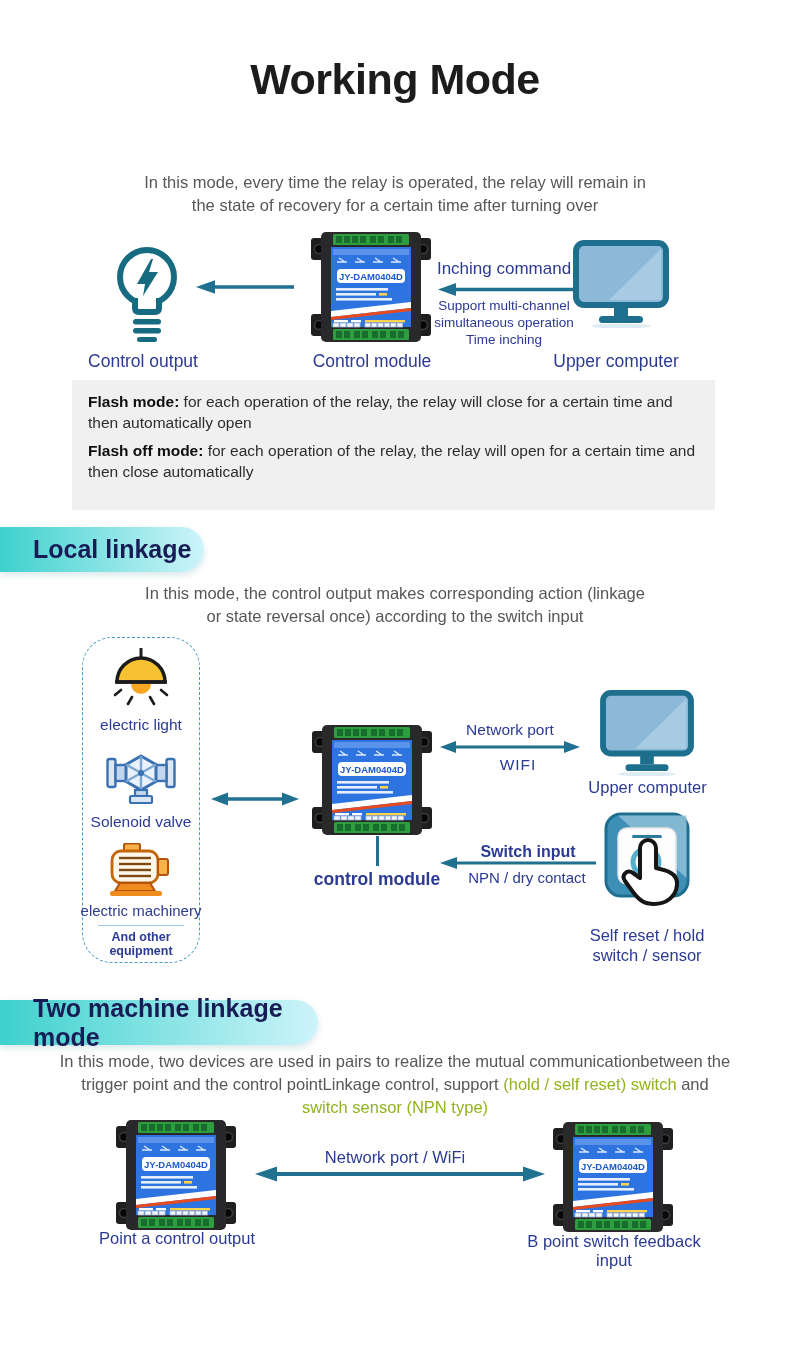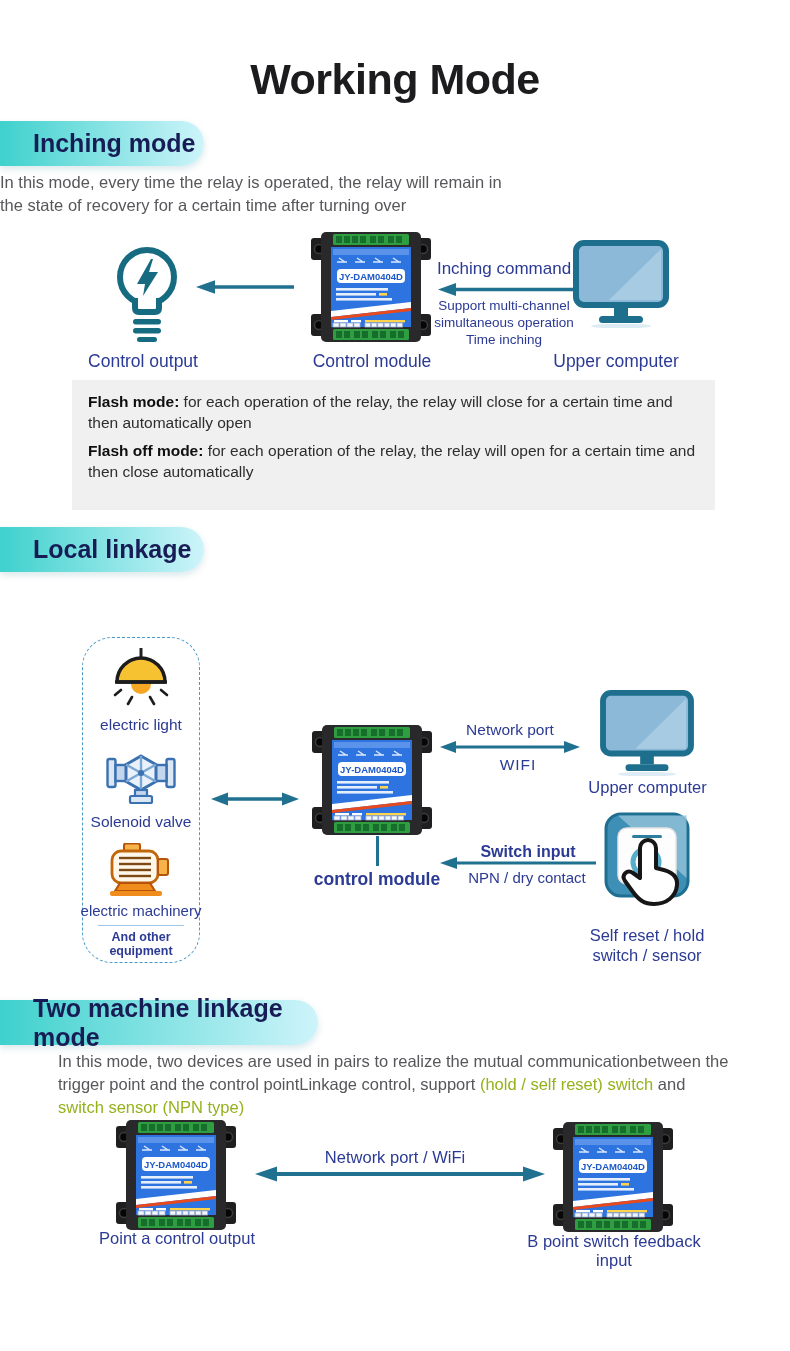--- a/index.html
+++ b/index.html
@@ -23,21 +23,21 @@
     font-size:43px;font-weight:bold;color:#1c1c1e;letter-spacing:-0.5px;
   }
   .banner{
     left:0;height:45px;display:flex;align-items:center;padding-left:33px;box-sizing:border-box;
     background:linear-gradient(90deg,var(--banner-start),var(--banner-end));
     border-radius:0 23px 23px 0;
     font-size:25px;font-weight:bold;color:var(--banner-text);
     box-shadow:0 3px 7px rgba(40,120,140,0.18);
   }
   .desc{
-    left:0;width:790px;text-align:left;color:#57575b;
+    left:0;width:790px;text-align:center;color:#57575b;
     font-size:16.5px;line-height:23px;
   }
   .lbl{color:var(--label-blue);text-align:center;}
   .lbl-lg{font-size:17.5px;}
   .lbl-md{font-size:16.5px;}
   .lbl-sm{font-size:13.5px;line-height:17px;}
   .bold{font-weight:bold;}
   .note-box{
     left:72px;top:380px;width:643px;height:130px;background:var(--note-bg);
     box-sizing:border-box;padding:11px 16px 0 16px;
@@ -54,23 +54,20 @@
   svg{display:block;}
   .module-ph svg{width:100%;height:100%;}
 </style>
 </head>
 <body>
 
 <div class="page">
 
   <div class="abs page-title">Working Mode</div>
 
-  <div class="abs banner" style="top:121px;width:204px;">
-    <span>Inching mode</span>
-  </div>
 
   <div class="abs desc" style="top:171px;">
     <div>In this mode, every time the relay is operated, the relay will remain in</div>
     <div>the state of recovery for a certain time after turning over</div>
   </div>
 
   <div class="abs" style="left:112px;top:244px;width:70px;height:98px;">
     <svg viewBox="0 0 70 98" width="70" height="98">
       <circle cx="35" cy="33" r="27" fill="none" stroke="#176b80" stroke-width="6"></circle>
       <path d="M23 54 v10 q0 4 4 4 h16 q4 0 4 -4 v-10" fill="#ffffff" stroke="#176b80" stroke-width="6"></path>
@@ -187,20 +184,24 @@
 
   <div class="abs note-box">
     <div class="note-line"><b>Flash mode:</b><span> for each operation of the relay, the relay will close for a certain time and then automatically open</span></div>
     <div class="note-line"><b>Flash off mode:</b><span> for each operation of the relay, the relay will open for a certain time and then close automatically</span></div>
   </div>
 
   <div class="abs banner" style="top:527px;width:204px;">
     <span>Local linkage</span>
   </div>
 
+  <div class="abs desc" style="top:582px;">
+    <div>In this mode, the control output makes corresponding action (linkage</div>
+    <div>or state reversal once) according to the switch input</div>
+  </div>
 
   <div class="abs dashed-box"></div>
 
   <div class="abs" style="left:111px;top:648px;width:60px;height:64px;">
     <svg viewBox="0 0 60 64" width="60" height="64">
       <line x1="30" y1="0" x2="30" y2="12" stroke="#222" stroke-width="3"></line>
       <path d="M6 34 A24 24 0 0 1 54 34 Z" fill="#f7c232" stroke="#1c1c1c" stroke-width="3.5" stroke-linejoin="round"></path>
       <line x1="4" y1="34" x2="56" y2="34" stroke="#1c1c1c" stroke-width="3.5"></line>
       <path d="M20 36 A10 10 0 0 0 40 36 Z" fill="#f5a623"></path>
       <g stroke="#1c1c1c" stroke-width="2.6" stroke-linecap="round">

